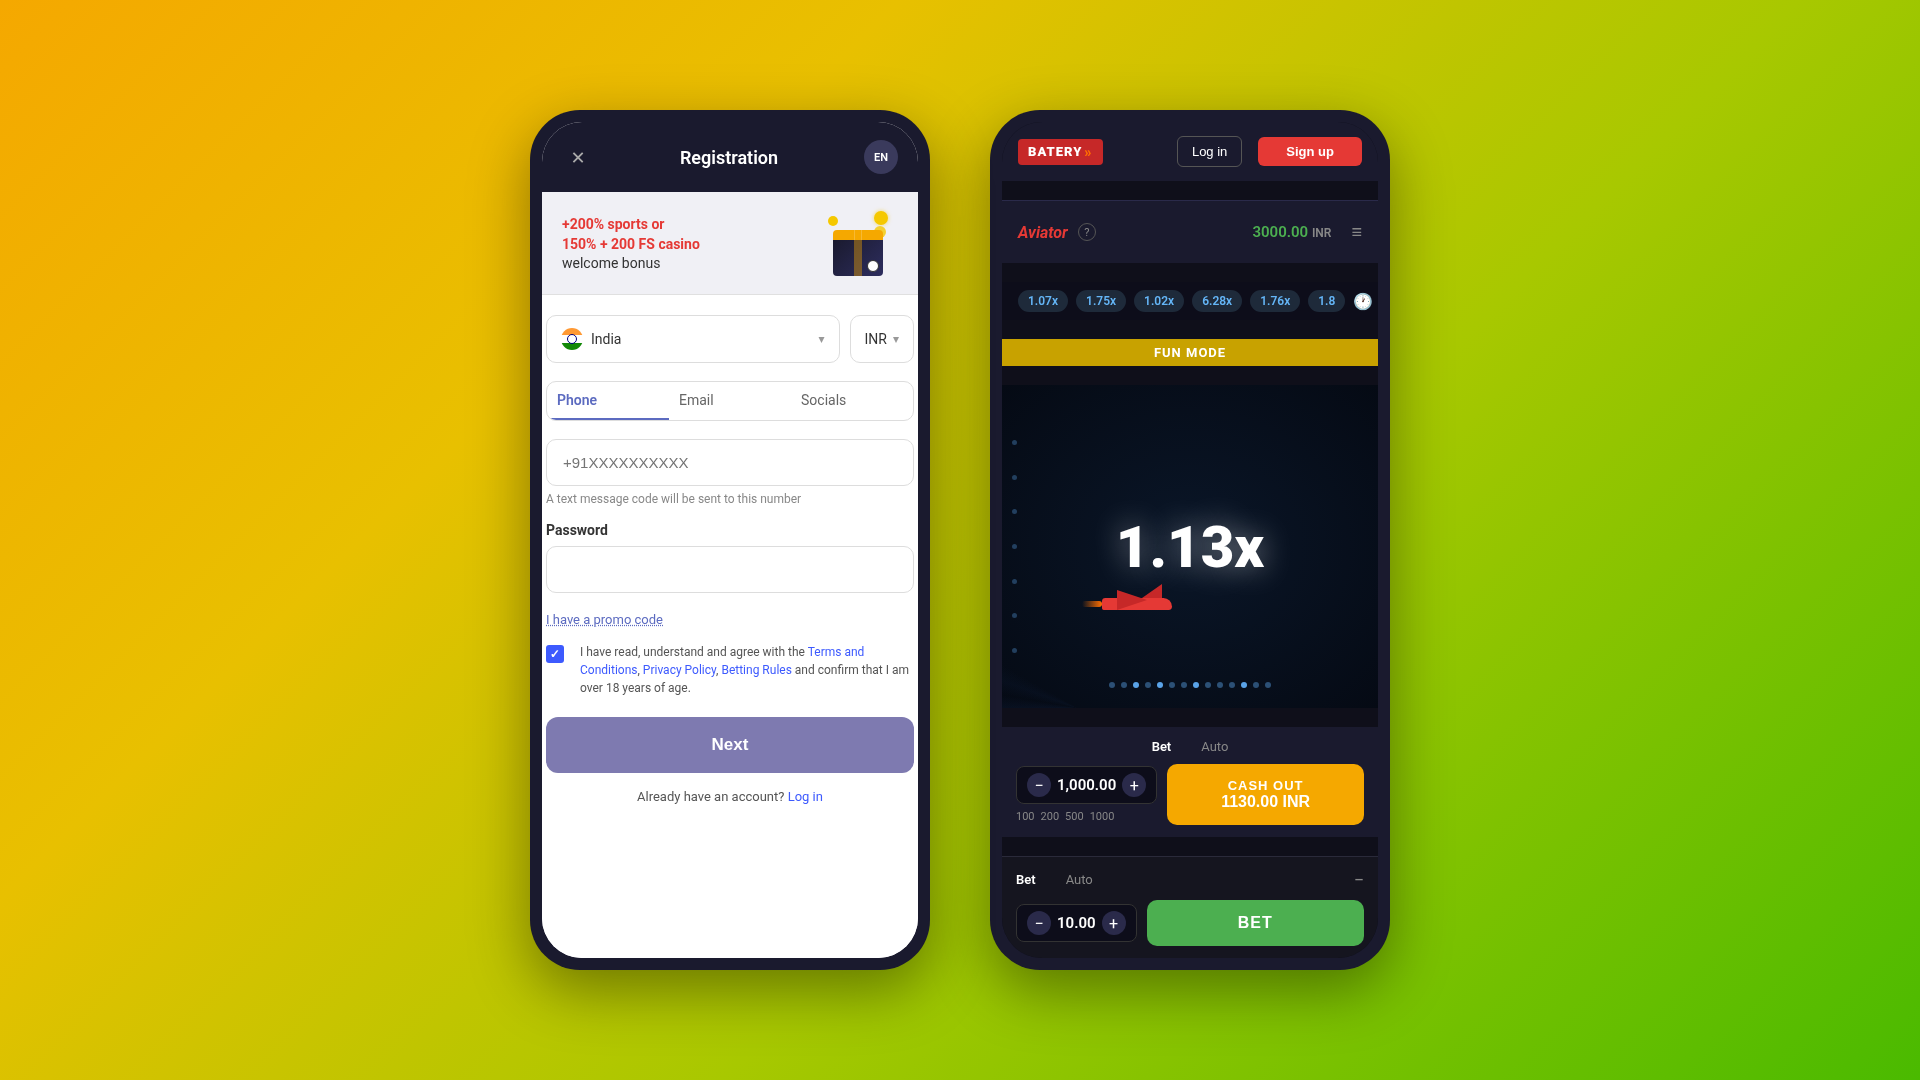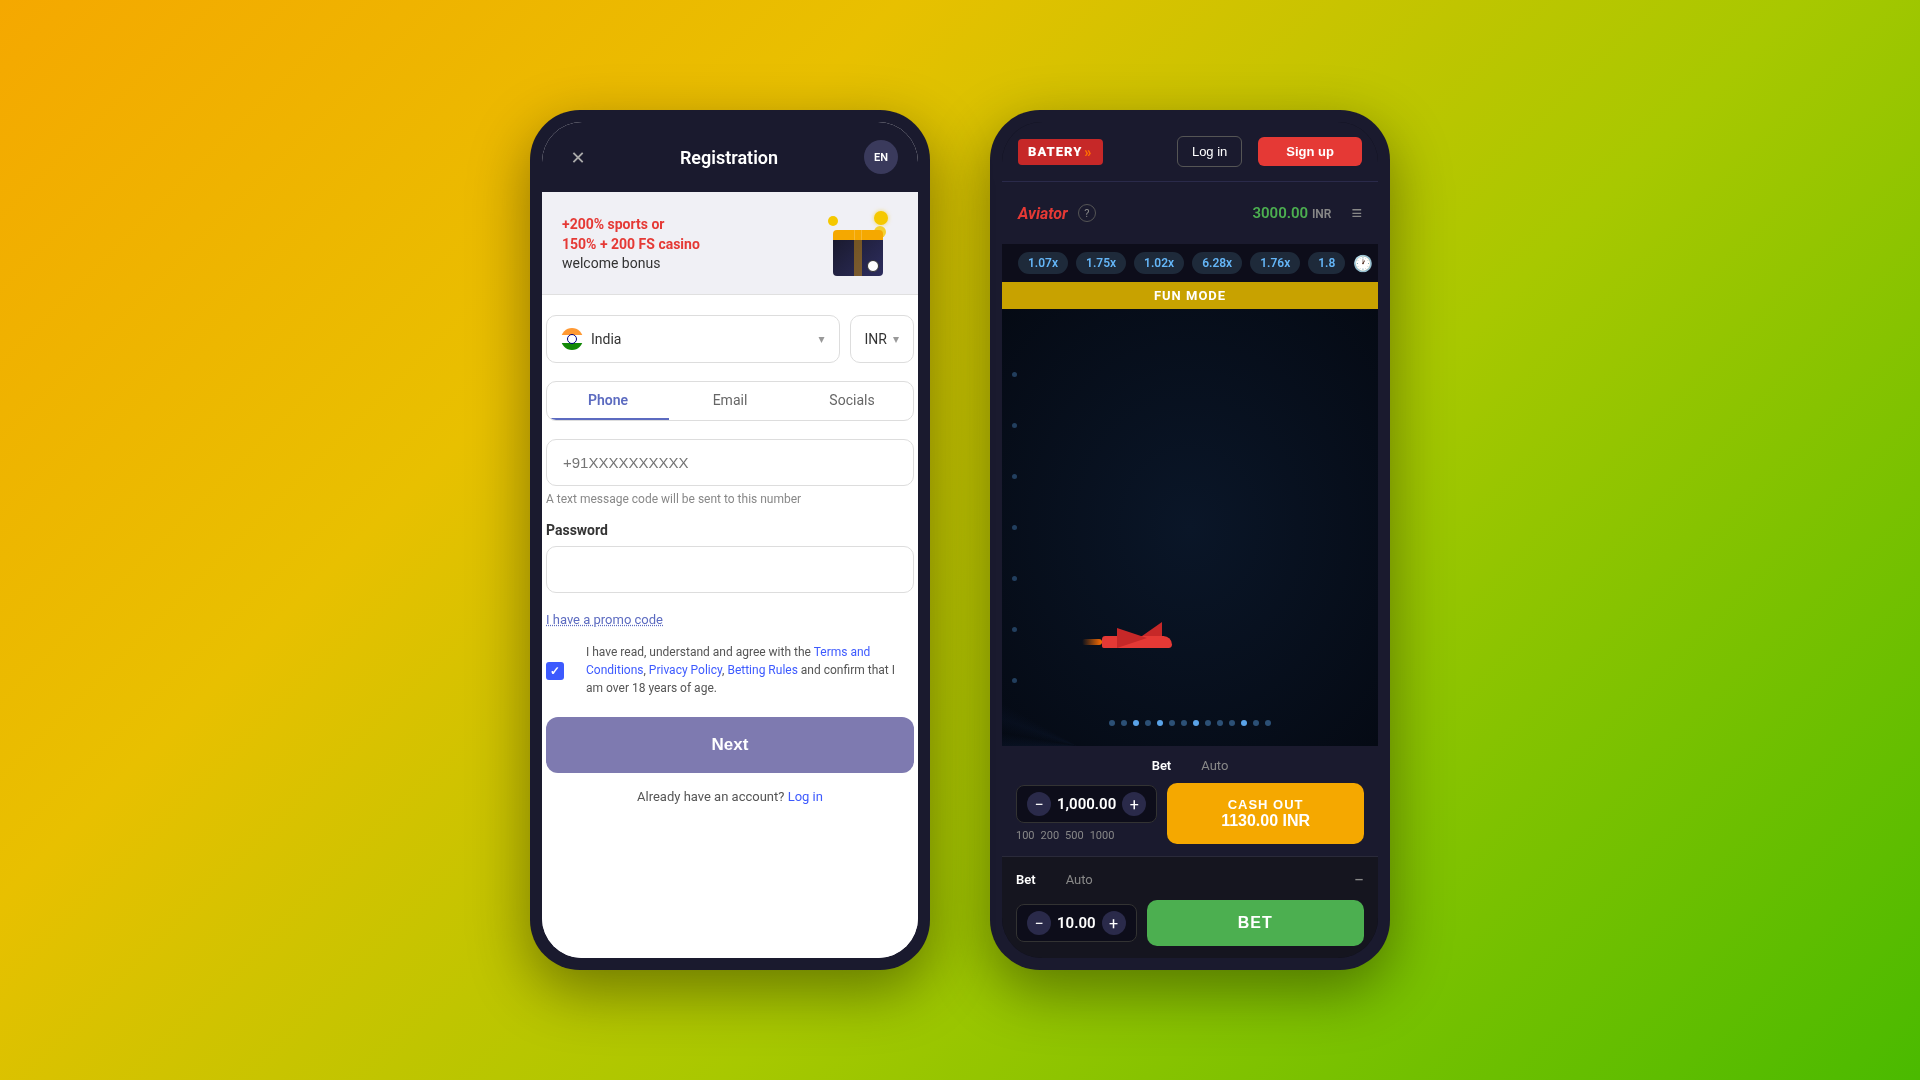--- a/index.html
+++ b/index.html
@@ -196,21 +196,20 @@
       display: flex;
       border: 1px solid #ddd;
       border-radius: 10px;
       overflow: hidden;
       margin-bottom: 18px;
     }
 
     .reg-tab {
       flex: 1;
       padding: 10px;
-      text-align: center;
       font-size: 14px;
       cursor: pointer;
       color: #666;
     }
 
     .reg-tab.active {
       color: #5c6bc0;
       font-weight: 600;
       border-bottom: 2px solid #5c6bc0;
     }
@@ -256,23 +255,23 @@
       font-size: 13px;
       text-decoration: underline;
       text-decoration-style: dotted;
       cursor: pointer;
       display: inline-block;
       margin-bottom: 16px;
     }
 
     .terms-row {
       display: flex;
-      gap: 22px;
+      gap: 16px;
       margin-bottom: 20px;
-      align-items: center;
+      align-items: flex-start;
     }
 
     .checkbox {
       width: 18px;
       height: 18px;
       background: #3d5afe;
       border-radius: 3px;
       display: flex;
       align-items: center;
       justify-content: center;
@@ -333,20 +332,21 @@
     }
 
     .phone-right-inner {
       width: 100%;
       height: 100%;
       background: #0f0f1a;
       border-radius: 40px;
       overflow: hidden;
       display: flex;
       flex-direction: column;
+      gap: 19px;
     }
 
     
     .batery-header {
       background: #1a1a2e;
       padding: 14px 16px;
       display: flex;
       align-items: center;
       gap: 10px;
     }
@@ -887,20 +887,21 @@
       <div class="dots-left">
         <div class="dot-left"></div>
         <div class="dot-left"></div>
         <div class="dot-left"></div>
         <div class="dot-left"></div>
         <div class="dot-left"></div>
         <div class="dot-left"></div>
         <div class="dot-left"></div>
       </div>
 
+      <div class="multiplier-display">1.13x</div>
 
       <div class="airplane">
         <div class="airplane-body">
           <div class="airplane-wing"></div>
           <div class="airplane-tail"></div>
         </div>
 
         <div style="position:absolute;left:-20px;top:3px;width:20px;height:6px;background:linear-gradient(to left, #ff6f00, transparent);border-radius:4px;"></div>
       </div>
 

